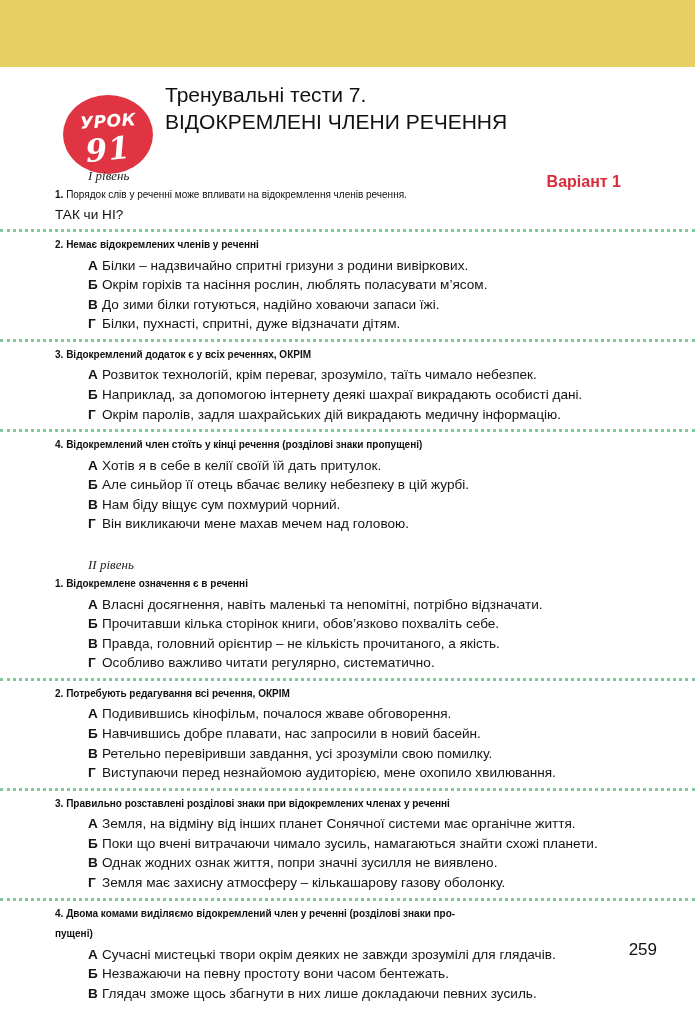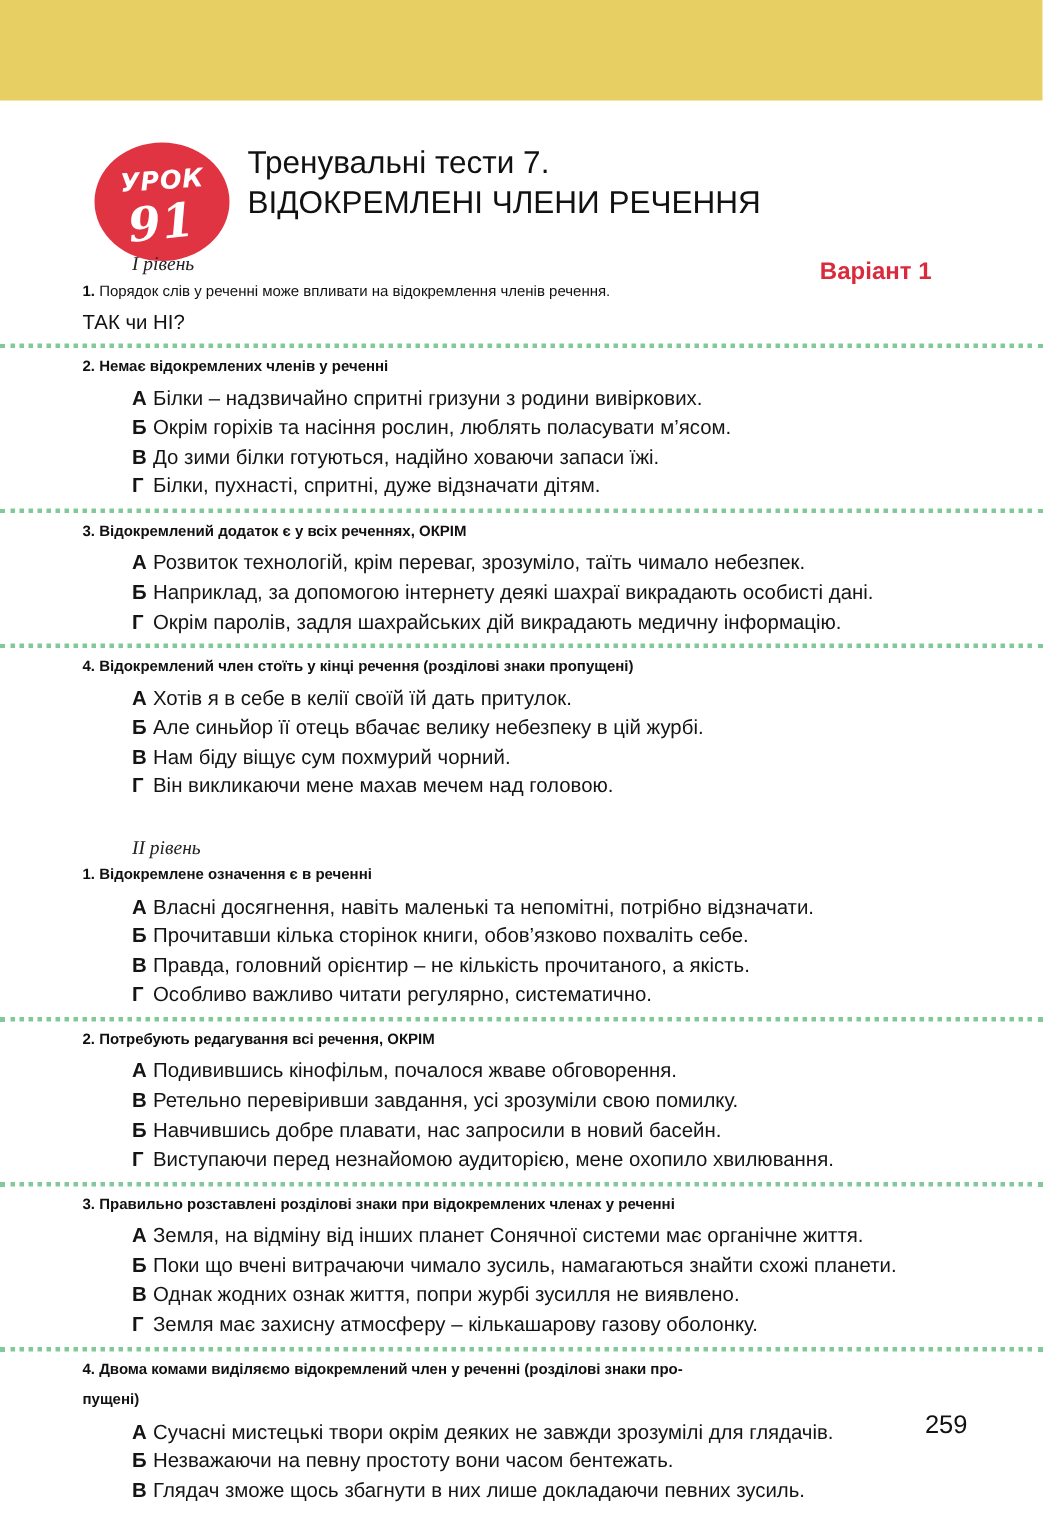--- a/index.html
+++ b/index.html
@@ -74,21 +74,21 @@
     font-style: italic;
     font-weight: bold;
     font-size: 31px;
     letter-spacing: 1px;
     transform: rotate(-6deg);
   }
 
   .title-block {
     position: absolute;
     left: 165px;
-    top: 28px;
+    top: 14px;
   }
   .title-line1 {
     font-size: 21px;
     font-weight: normal;
     color: #111111;
     line-height: 27px;
     white-space: nowrap;
   }
   .title-line2 {
     font-size: 21px;
@@ -177,21 +177,21 @@
   .sep {
     height: 0;
     border: 0;
     border-top: 3px dotted #82c99a;
     margin: 5px 0 4px -55px;
     width: 695px;
   }
 
   .page-number {
     position: absolute;
-    right: 50px;
+    right: 38px;
     top: 873px;
     font-size: 17px;
     color: #111111;
     font-weight: normal;
   }
 </style>
 </head>
 <body>
 
 <div class="top-band"></div>
@@ -265,34 +265,34 @@
         <li class="option"><span class="opt-letter">Г</span><span class="opt-text">Особливо важливо читати регулярно, систематично.</span></li>
       </ul>
     </div>
 
     <hr class="sep">
 
     <div class="question">
       <div class="q-stem"><span class="q-num">2.</span> <span>Потребують редагування всі речення, ОКРІМ</span></div>
       <ul class="options">
         <li class="option"><span class="opt-letter">А</span><span class="opt-text">Подивившись кінофільм, почалося жваве обговорення.</span></li>
+        <li class="option"><span class="opt-letter">Б</span><span class="opt-text">Навчившись добре плавати, нас запросили в новий басейн.</span></li>
         <li class="option"><span class="opt-letter">В</span><span class="opt-text">Ретельно перевіривши завдання, усі зрозуміли свою помилку.</span></li>
-        <li class="option"><span class="opt-letter">Б</span><span class="opt-text">Навчившись добре плавати, нас запросили в новий басейн.</span></li>
         <li class="option"><span class="opt-letter">Г</span><span class="opt-text">Виступаючи перед незнайомою аудиторією, мене охопило хвилювання.</span></li>
       </ul>
     </div>
 
     <hr class="sep">
 
     <div class="question">
       <div class="q-stem"><span class="q-num">3.</span> <span>Правильно розставлені розділові знаки при відокремлених членах у реченні</span></div>
       <ul class="options">
         <li class="option"><span class="opt-letter">А</span><span class="opt-text">Земля, на відміну від інших планет Сонячної системи має органічне життя.</span></li>
         <li class="option"><span class="opt-letter">Б</span><span class="opt-text">Поки що вчені витрачаючи чимало зусиль, намагаються знайти схожі планети.</span></li>
-        <li class="option"><span class="opt-letter">В</span><span class="opt-text">Однак жодних ознак життя, попри журбі зусилля не виявлено.</span></li>
+        <li class="option"><span class="opt-letter">В</span><span class="opt-text">Однак жодних ознак життя, попри значні зусилля не виявлено.</span></li>
         <li class="option"><span class="opt-letter">Г</span><span class="opt-text">Земля має захисну атмосферу – кількашарову газову оболонку.</span></li>
       </ul>
     </div>
 
     <hr class="sep">
 
     <div class="question">
       <div class="q-stem"><span class="q-num">4.</span> <span>Двома комами виділяємо відокремлений член у реченні (розділові знаки про-</span></div>
       <div class="q-stem">пущені)</div>
       <ul class="options">

